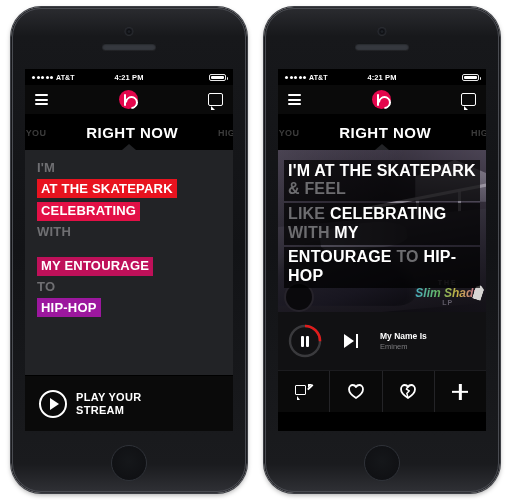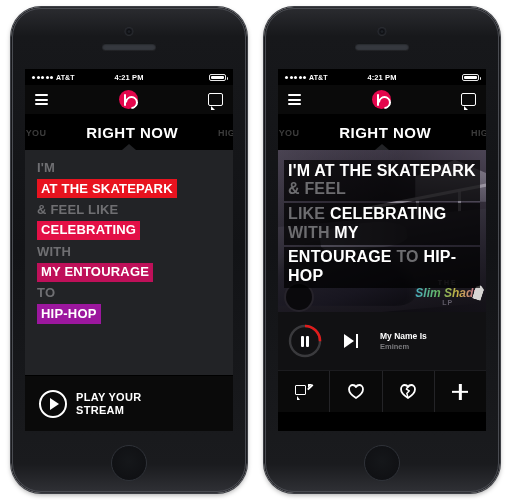--- a/index.html
+++ b/index.html
@@ -312,21 +312,21 @@
   }
   .ring-wrap .pause i { display:block; width:3px; height:11px; background:#fff; border-radius:1px; }
   .next-btn { display:flex; align-items:center; gap:1.5px; flex:none; cursor:pointer; }
   .next-btn .tri {
     width:0;height:0;border-left:10px solid #fff;
     border-top:7px solid transparent;border-bottom:7px solid transparent;
   }
   .next-btn .bar { width:2.5px; height:14px; background:#fff; }
   .track-meta { display:flex; flex-direction:column; gap:1px; }
   .track-title { color:#fff; font-size:8.5px; font-weight:bold; }
-  .track-artist { color:#7b7b7e; font-size:7.5px;font-weight:bold; }
+  .track-artist { color:#7b7b7e; font-size:7.5px; }
 
   .actionbar {
     height: 42px;
     background: #0a0a0a;
     display: flex; align-items: stretch;
     border-top: 1px solid #1c1c1f;
   }
   .action {
     flex: 1; display:flex; align-items:center; justify-content:center;
     border-right: 1px solid #242427; cursor: pointer;
@@ -397,24 +397,23 @@
       <div class="tabstrip">
         <span class="tab left-tab">R YOU</span>
         <span class="tab active">RIGHT NOW</span>
         <span class="tab right-tab">HIGHL</span>
         <span class="tab-caret"></span>
       </div>
 
       <div class="lyric-panel">
         <span class="lyr plain">I'M</span>
         <span class="lyr hl" style="background: rgb(232, 19, 31);">AT THE SKATEPARK</span>
-        <span class="lyr plain">&amp; FEEL LIKE</span>
         <span class="lyr hl" style="background: rgb(227, 16, 70);">CELEBRATING</span>
         <span class="lyr plain">WITH</span>
-        <span class="lyr hl" style="background: rgb(191, 16, 89);">MY ENTOURAGE</span>
+        <span class="lyr hl" style="background: rgb(191, 16, 89); margin-top: 13px;">MY ENTOURAGE</span>
         <span class="lyr plain">TO</span>
         <span class="lyr hl" style="background: rgb(156, 23, 158);">HIP-HOP</span>
       </div>
 
       <div class="playbar">
         <div class="play-circle">
           <span class="tri"></span>
         </div>
         <div class="play-label">
           <div>PLAY YOUR</div>

